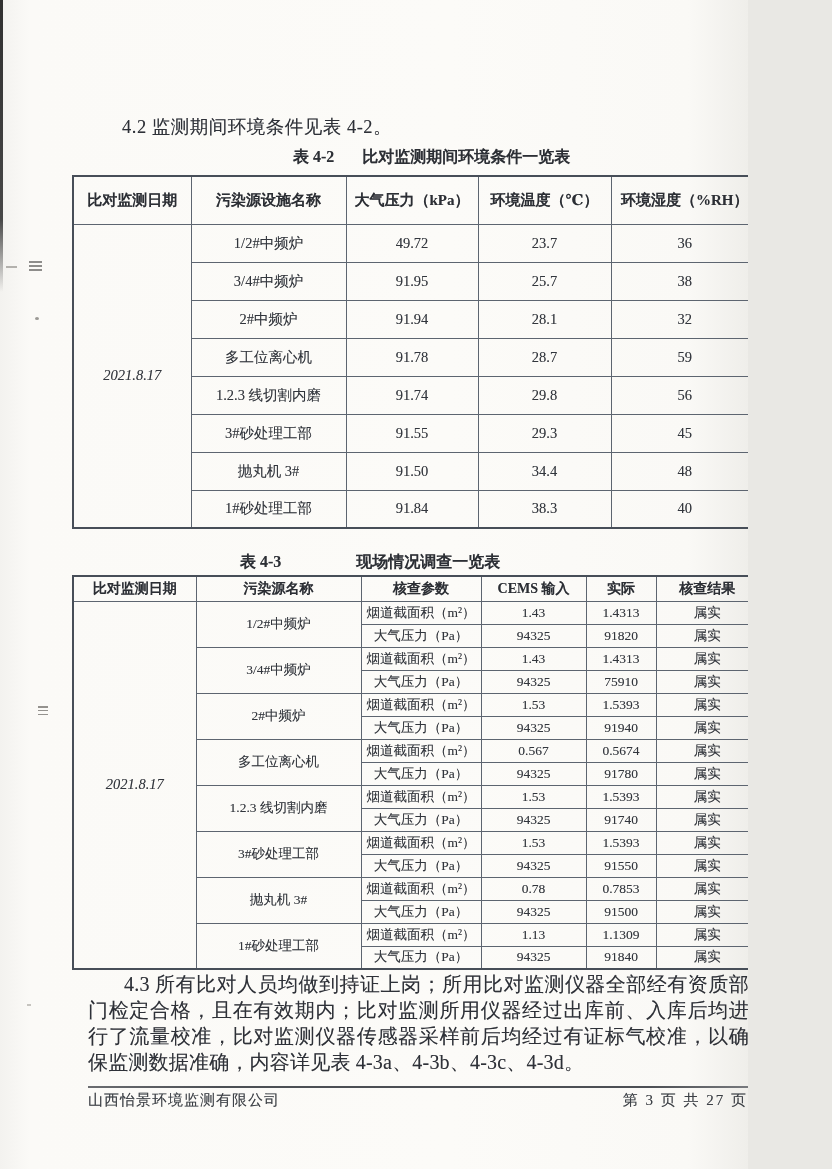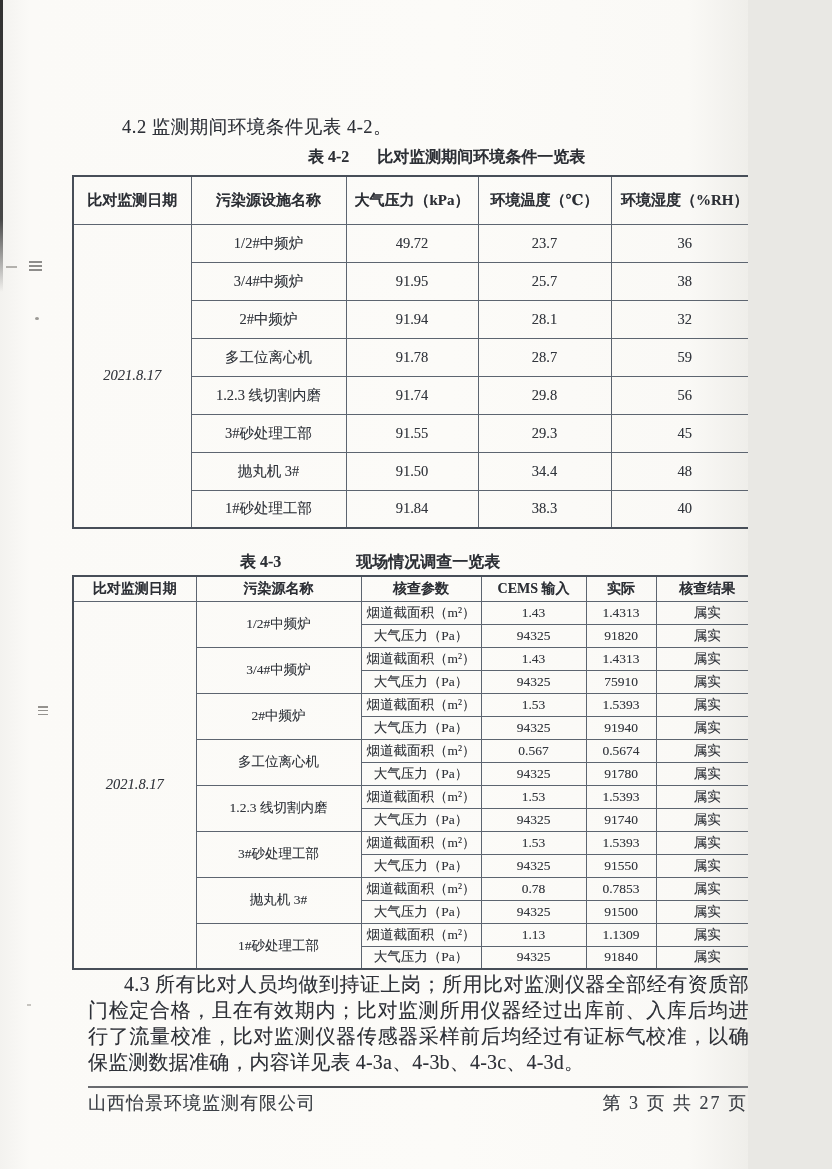--- a/index.html
+++ b/index.html
@@ -23,21 +23,21 @@
   .a-dot1{left:35px;top:317px;width:4px;height:3px;background:#9b9995;border-radius:50%;}
   .a-eq2{left:38px;top:706px;width:10px;height:9px;
     background:repeating-linear-gradient(#94928e 0 1.5px,rgba(0,0,0,0) 1.5px 3.8px);}
   .a-dot2{left:27px;top:1004px;width:4px;height:2px;background:#c6c4bf;}
 
   .h-line{position:absolute;left:122px;font-size:18.5px;letter-spacing:.5px;white-space:nowrap;}
   #heading-4-2{top:114px;}
   #heading-4-3{top:529px;}
 
   .caption{position:absolute;display:flex;white-space:nowrap;font-weight:700;font-size:16px;color:#2c2f35;}
-  #caption-4-2{left:308px;top:147px;gap:28px;}
+  #caption-4-2{left:293px;top:147px;gap:28px;}
   #caption-4-3{left:240px;top:552px;gap:75px;}
 
   table{border-collapse:collapse;table-layout:fixed;position:absolute;left:72px;border-radius:22px;}
   th,td{border:1px solid #5d6570;text-align:center;vertical-align:middle;
     padding:0 2px;overflow:hidden;font-weight:400;color:#32363d;}
   table{border:2px solid #474e58;}
   th{font-weight:700;color:#2b2e34;}
 
   #table-4-2{top:175px;width:686px;}
   #table-4-2 thead tr{height:48px;}
@@ -53,21 +53,21 @@
 
   .date-cell{font-size:14.5px !important;font-style:italic;}
 
   #paragraph-4-3{position:absolute;left:88px;top:971px;width:661px;
     font-size:20px;line-height:26px;text-align:justify;text-indent:36px;
     color:#2e3138;letter-spacing:.2px;}
 
   .footer-rule{position:absolute;left:88px;top:1086px;width:660px;height:2px;
     background:linear-gradient(90deg,#6a6c70,#4c4f54 20%,#4c4f54 85%,#77797d);}
   .footer-row{position:absolute;left:88px;top:1091px;width:660px;display:flex;
-    justify-content:space-between;font-size:18px;color:#3c4046;}
+    justify-content:space-between;font-size:15px;color:#3c4046;}
   .footer-row .company{letter-spacing:1px;}
   .footer-row .pageinfo{letter-spacing:2px;}
 </style>
 </head>
 <body>
 
 <div class="page">
 
   <div class="edge-line"></div>
   <div class="artifact a-dash"></div>

